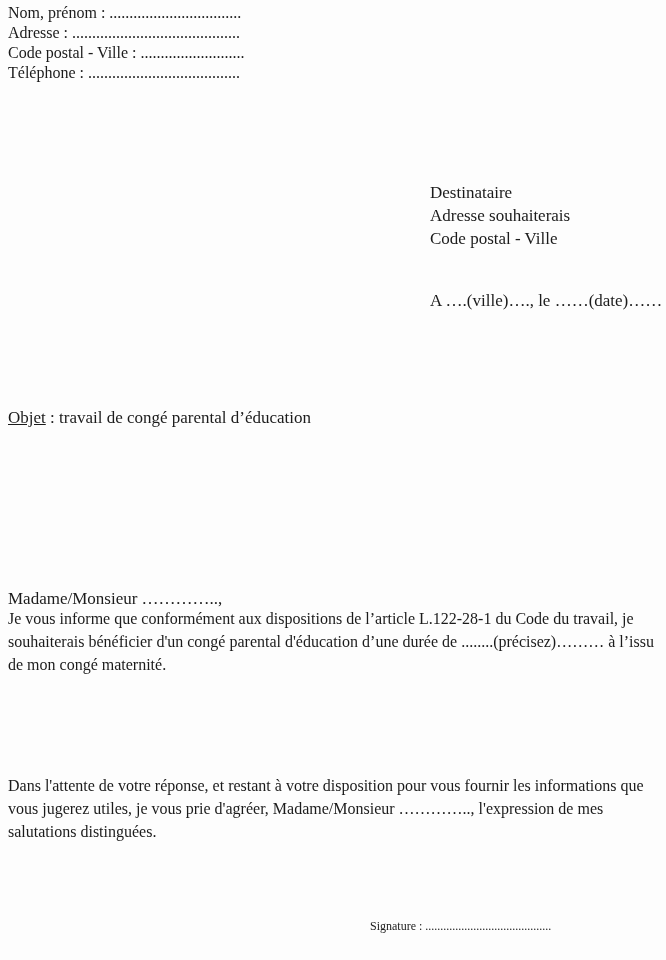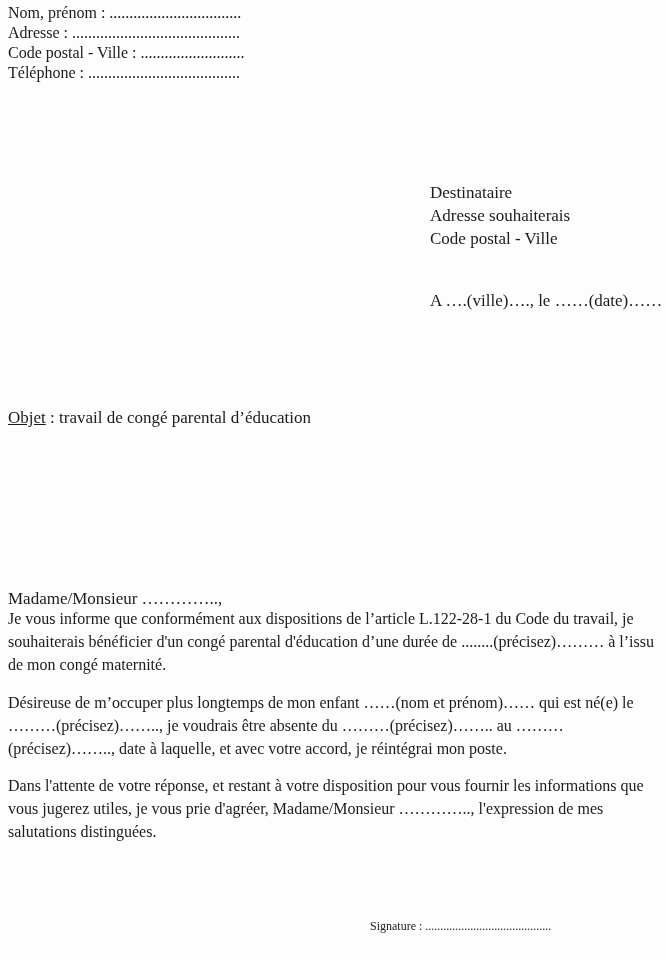--- a/index.html
+++ b/index.html
@@ -92,19 +92,18 @@
   <div class="block date-line">A ….(ville)…., le ……(date)……</div>
 
   <div class="block subject">
     <span class="u">Objet</span><span> : travail de congé parental d’éducation</span>
   </div>
 
   <div class="block salutation">Madame/Monsieur …………..,</div>
 
   <div class="block para para-1">Je vous informe que conformément aux dispositions de l’article L.122-28-1 du Code du travail, je souhaiterais bénéficier d'un congé parental d'éducation d’une durée de ........(précisez)……… à l’issu de mon congé maternité.</div>
 
-  <div class="block para para-2">Désireuse de m’occuper plus longtemps de mon enfant ……(nom et prénom)…… qui est né(e) le ………(précisez)…….., je voudrais être absente du ………(précisez)…….. au ………(précisez)…….., date à laquelle, et avec votre accord, je réintégrai mon poste.</div>
 
   <div class="block para para-3">Dans l'attente de votre réponse, et restant à votre disposition pour vous fournir les informations que vous jugerez utiles, je vous prie d'agréer, Madame/Monsieur ………….., l'expression de mes salutations distinguées.</div>
 
   <div class="block signature">Signature : ..........................................</div>
 
 </div>
 
 </body></html>

